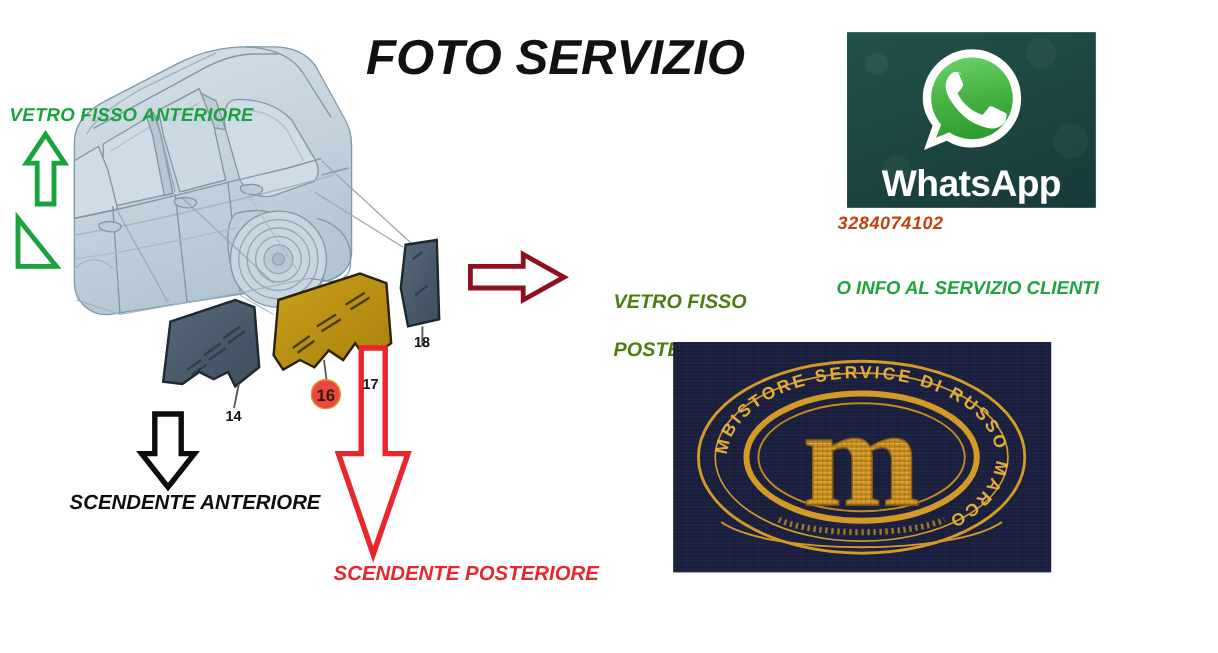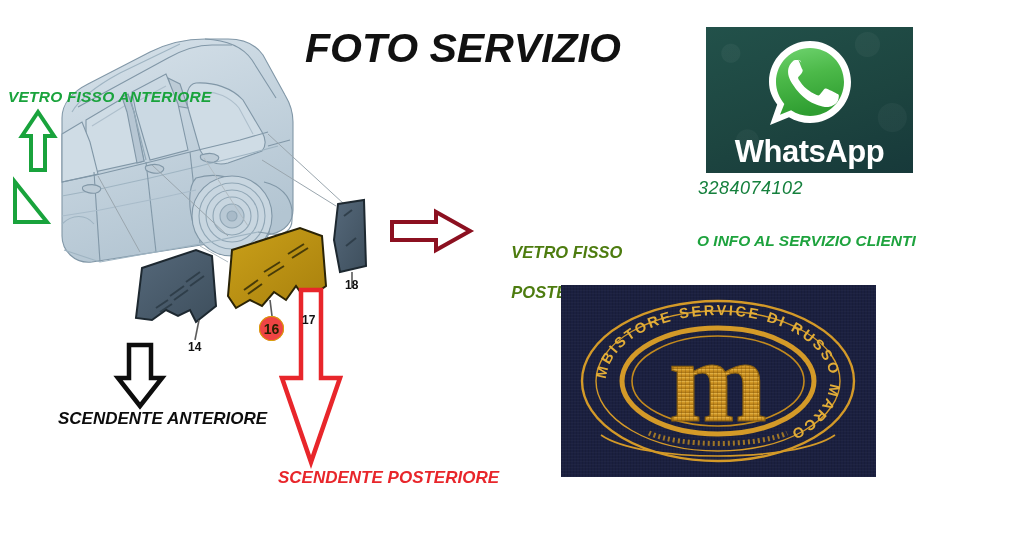--- a/index.html
+++ b/index.html
@@ -57,22 +57,22 @@
     margin-left:18px;
   }
   #whatsapp-bubble-icon{margin-top:8px;}
   #whatsapp-wordmark{
     color:#ffffff;font-size:31px;font-weight:bold;font-style:normal;
     letter-spacing:-.5px;margin-top:-1px;
     font-family:"Liberation Sans", sans-serif;
   }
 
   #phone-number{
-    position:absolute;left:698px;top:178px;font-size:18px;font-weight:normal;
-    font-style:italic;color:#15803d;letter-spacing:.5px;
+    position:absolute;left:698px;top:178px;font-size:15px;font-weight:bold;
+    font-style:italic;color:#c2410c;letter-spacing:.5px;
   }
   #contact-line-1{
     position:absolute;left:697px;top:208px;font-size:15.5px;font-weight:bold;
     font-style:italic;color:#1ea33e;
   }
   #contact-line-2{
     position:absolute;left:697px;top:232px;font-size:15.5px;font-weight:bold;
     font-style:italic;color:#1ea33e;
   }
 

